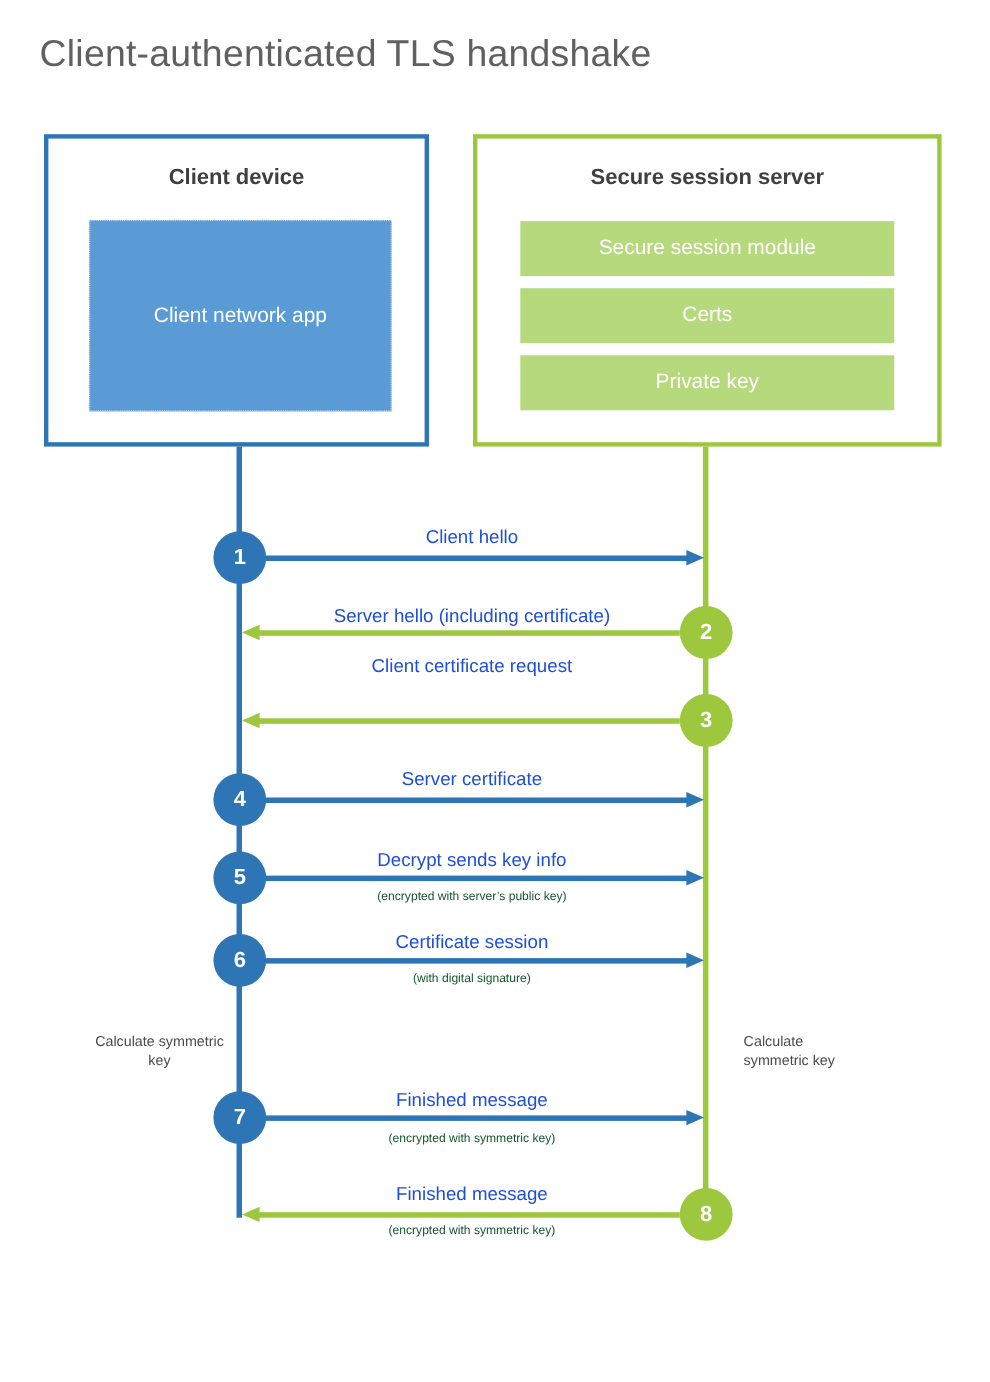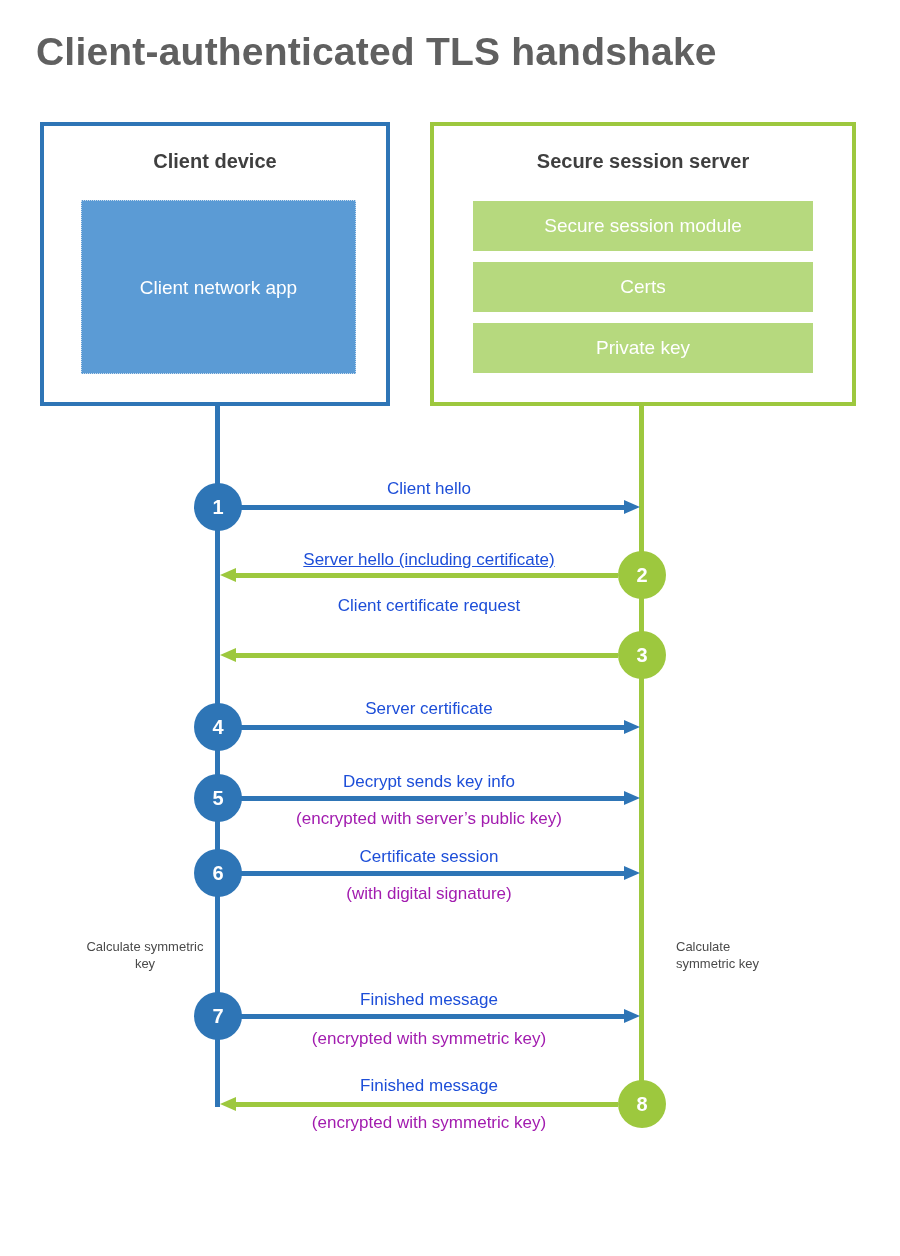--- a/index.html
+++ b/index.html
@@ -8,22 +8,22 @@
   .canvas {
     position: relative;
     width: 900px;
     height: 1256px;
     background: #ffffff;
     overflow: hidden;
   }
   .page-title {
     position: absolute;
     left: 36px; top: 30px;
-    font-size: 39px;
-    font-weight: 700;
+    font-size: 34px;
+    font-weight: 400;
     color: #606060;
     letter-spacing: 0.2px;
   }
   
   .actor-box {
     position: absolute;
     top: 122px;
     height: 284px;
     background: #ffffff;
     border-width: 4px;
@@ -101,22 +101,22 @@
     position: absolute;
     left: 229px; width: 400px;
     text-align: center;
     font-size: 17px;
     color: #1d4ed8;
   }
   .msg-sublabel {
     position: absolute;
     left: 229px; width: 400px;
     text-align: center;
-    font-size: 17px;
-    color: #a21caf;
+    font-size: 11px;
+    color: #14532d;
   }
   
   .side-note {
     position: absolute;
     font-size: 13px;
     line-height: 17px;
     color: #4a4a4a;
   }
   .note-decrypt { left: 666px; top: 761px; width: 164px; text-align: left; }
   .note-calc-left { left: 75px; top: 938px; width: 140px; text-align: center; }
@@ -152,21 +152,21 @@
   <div class="lifeline client"></div>
   <div class="lifeline server"></div>
 
   <div class="msg-label" style="top:479px;">Client hello</div>
   <div class="arrow blue right" style="left:241px; top:505px; width:399px;">
     <div class="shaft"></div>
       <div class="head"></div>
   </div>
   <div class="step-circle blue" style="top:483px;">1</div>
 
-  <div class="msg-label" style="top:550px;text-decoration:underline;">Server hello (including certificate)</div>
+  <div class="msg-label" style="top:550px;">Server hello (including certificate)</div>
   <div class="arrow green left" style="left:220px; top:573px; width:398px;">
     <div class="shaft"></div>
       <div class="head"></div>
   </div>
   <div class="step-circle green" style="top:551px;">2</div>
 
   <div class="msg-label" style="top:596px;">Client certificate request</div>
   <div class="arrow green left" style="left:220px; top:653px; width:398px;">
     <div class="shaft"></div>
       <div class="head"></div>

